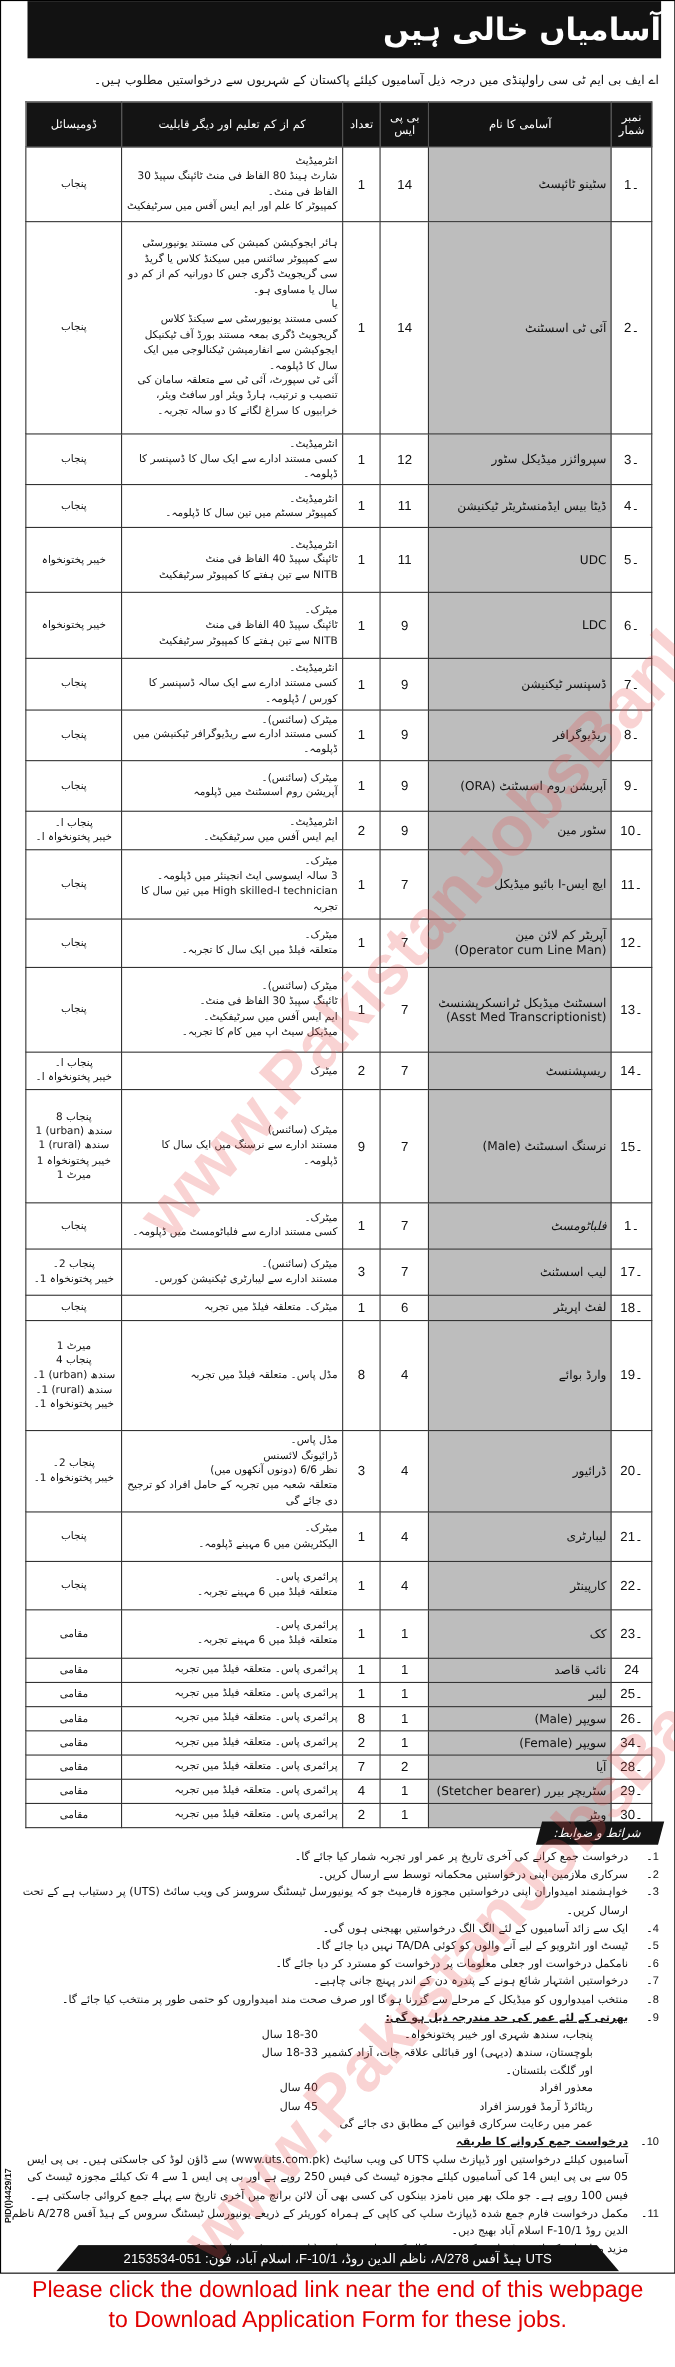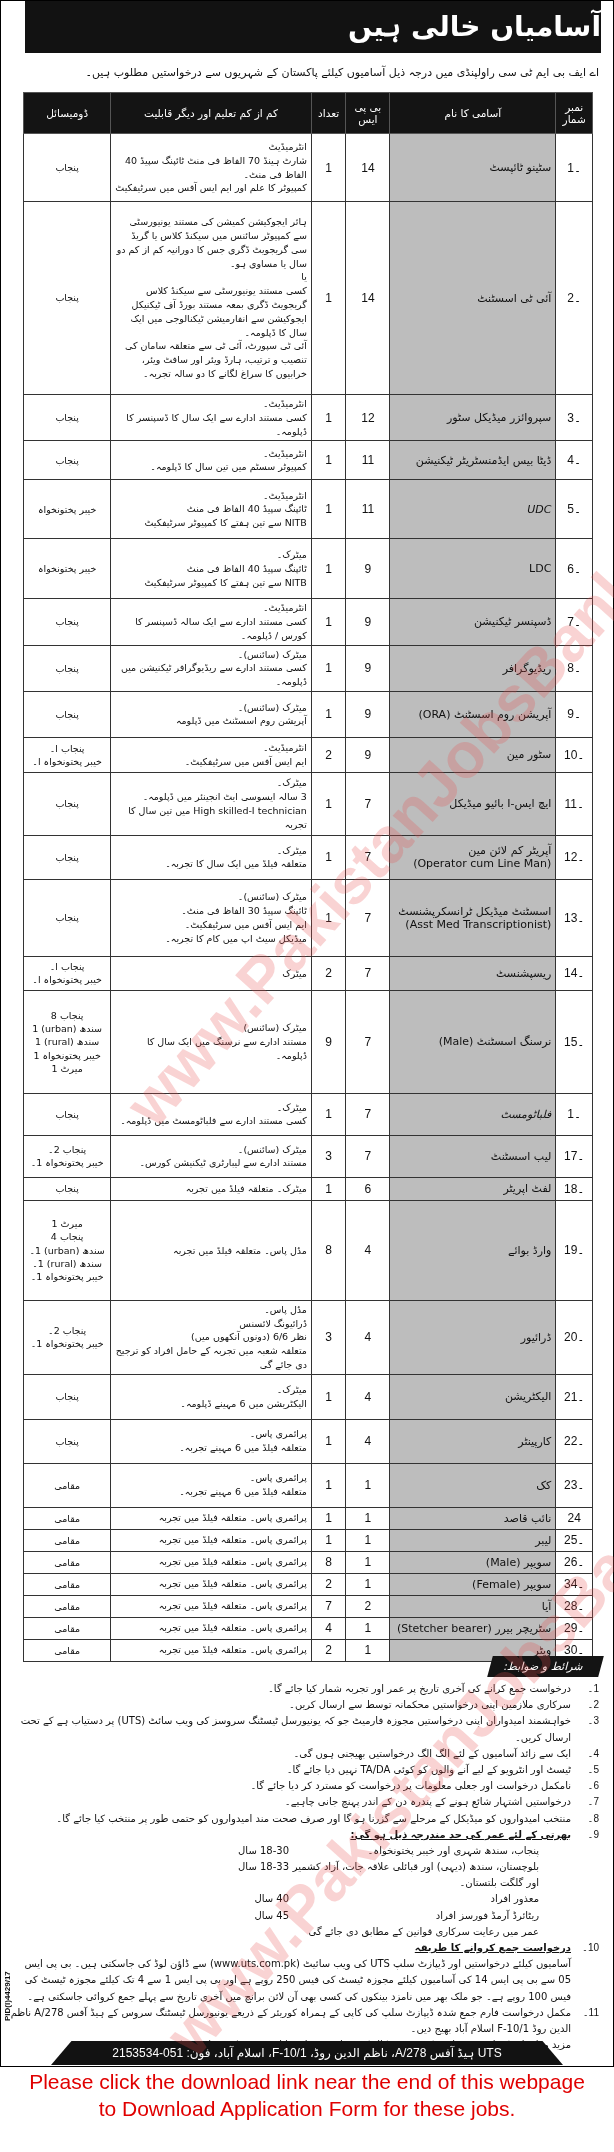--- a/index.html
+++ b/index.html
@@ -48,21 +48,21 @@
         <th>ڈومیسائل</th>
       </tr>
     </thead>
     <tbody id="rows">
         <tr style="height: 68px;">
           <td class="sn">1۔</td>
           <td class="post" style="white-space: pre-line;">سٹینو ٹائپسٹ</td>
           <td class="bps">14</td>
           <td class="count">1</td>
           <td class="qual">انٹرمیڈیٹ
-شارٹ ہینڈ 70 الفاظ فی منٹ ٹائپنگ سپیڈ 40 الفاظ فی منٹ۔
+شارٹ ہینڈ 80 الفاظ فی منٹ ٹائپنگ سپیڈ 30 الفاظ فی منٹ۔
 کمپیوٹر کا علم اور ایم ایس آفس میں سرٹیفکیٹ</td>
           <td class="dom">پنجاب</td>
         </tr>
         <tr style="height: 193px;">
           <td class="sn">2۔</td>
           <td class="post" style="white-space: pre-line;">آئی ٹی اسسٹنٹ</td>
           <td class="bps">14</td>
           <td class="count">1</td>
           <td class="qual">ہائر ایجوکیشن کمیشن کی مستند یونیورسٹی سے کمپیوٹر سائنس میں سیکنڈ کلاس یا گریڈ سی گریجویٹ ڈگری جس کا دورانیہ کم از کم دو سال یا مساوی ہو۔
 یا
@@ -83,21 +83,21 @@
           <td class="sn">4۔</td>
           <td class="post" style="white-space: pre-line;">ڈیٹا بیس ایڈمنسٹریٹر ٹیکنیشن</td>
           <td class="bps">11</td>
           <td class="count">1</td>
           <td class="qual">انٹرمیڈیٹ۔
 کمپیوٹر سسٹم میں تین سال کا ڈپلومہ۔</td>
           <td class="dom">پنجاب</td>
         </tr>
         <tr style="height: 59px;">
           <td class="sn">5۔</td>
-          <td class="post" style="white-space: pre-line; font-style: italic;">UDC</td>
+          <td class="post" style="white-space: pre-line;">UDC</td>
           <td class="bps">11</td>
           <td class="count">1</td>
           <td class="qual">انٹرمیڈیٹ۔
 ٹائپنگ سپیڈ 40 الفاظ فی منٹ
 NITB سے تین ہفتے کا کمپیوٹر سرٹیفکیٹ</td>
           <td class="dom">خیبر پختونخواہ</td>
         </tr>
         <tr style="height: 60px;">
           <td class="sn">6۔</td>
           <td class="post" style="white-space: pre-line;">LDC</td>
@@ -245,21 +245,21 @@
           <td class="count">3</td>
           <td class="qual">مڈل پاس۔
 ڈرائیونگ لائسنس
 نظر 6/6 (دونوں آنکھوں میں)
 متعلقہ شعبہ میں تجربہ کے حامل افراد کو ترجیح دی جائے گی</td>
           <td class="dom">پنجاب 2۔
 خیبر پختونخواہ 1۔</td>
         </tr>
         <tr style="height: 45px;">
           <td class="sn">21۔</td>
-          <td class="post" style="white-space: pre-line;">الیکٹریشن</td>
+          <td class="post" style="white-space: pre-line;">لیبارٹری</td>
           <td class="bps">4</td>
           <td class="count">1</td>
           <td class="qual">میٹرک۔
 الیکٹریشن میں 6 مہینے ڈپلومہ۔</td>
           <td class="dom">پنجاب</td>
         </tr>
         <tr style="height: 44px;">
           <td class="sn">22۔</td>
           <td class="post" style="white-space: pre-line;">کارپینٹر</td>
           <td class="bps">4</td>

